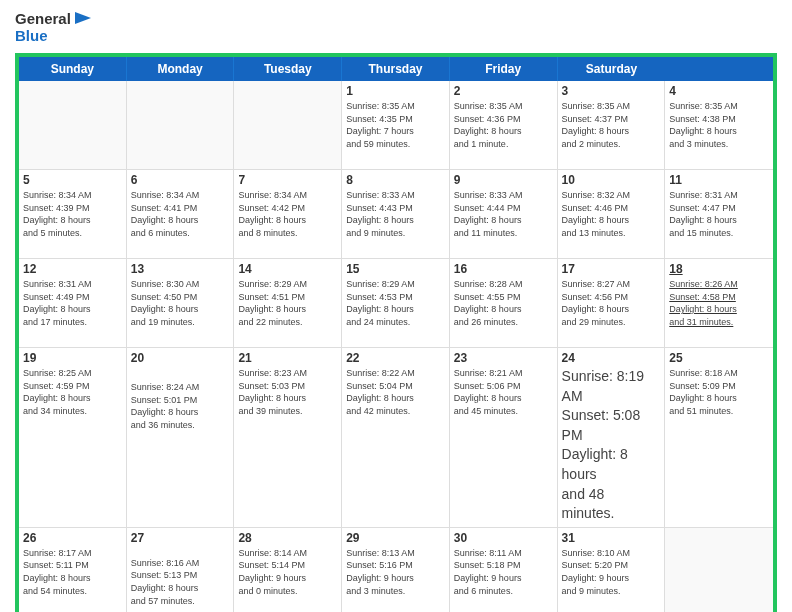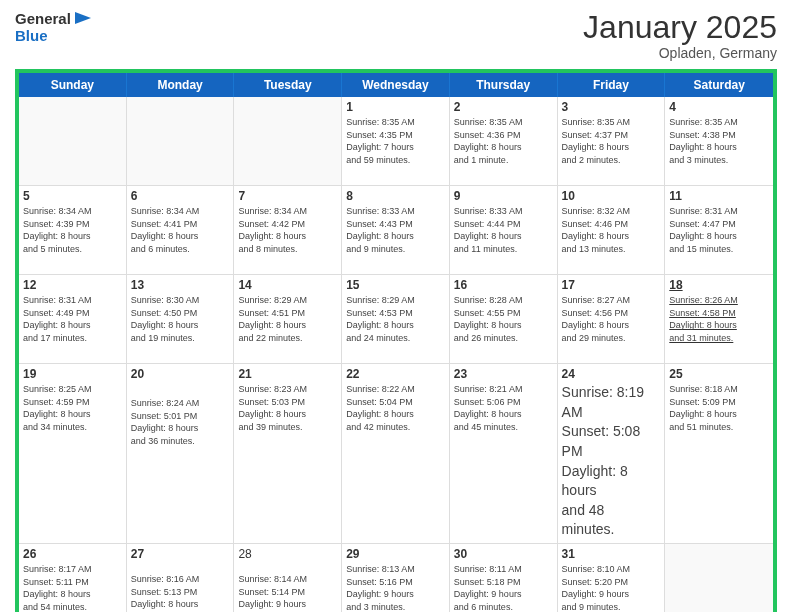--- a/index.html
+++ b/index.html
@@ -42,32 +42,27 @@
       <div style="display:flex;align-items:center;">
         <span style="font-size:15px;font-weight:bold;color:#333;">General</span>
         <svg width="18" height="14" viewBox="0 0 18 14" style="margin:0 2px;">
           <polygon points="2,12 18,6 2,0" fill="#1a6fc4"></polygon>
         </svg>
       </div>
       <div>
         <span style="font-size:15px;font-weight:bold;color:#1a6fc4;">Blue</span>
       </div>
     </div>
-    <div class="title-section">
-      <div class="month-title">January 2025</div>
-      <div class="location">Opladen, Germany</div>
-    </div>
   </div>
 
   <div class="calendar" style="display:flex;flex-direction:column;">
     <div class="cal-header">
       <div class="cal-header-cell">Sunday</div>
       <div class="cal-header-cell">Monday</div>
       <div class="cal-header-cell">Tuesday</div>
-      <div class="cal-header-cell">Wednesday</div>
       <div class="cal-header-cell">Thursday</div>
       <div class="cal-header-cell">Friday</div>
       <div class="cal-header-cell">Saturday</div>
     </div>
     <div class="cal-body" id="cal-body" style="flex: 1 1 0%; display: flex; flex-direction: column;">
     <div class="cal-week" style="display: grid; grid-template-columns: repeat(7, 1fr); border-top: none; flex: 1 1 0%;">
           <div class="cal-cell empty" style="border-right: 1px solid rgb(221, 221, 221); padding: 3px 4px; font-size: 9.5px; color: rgb(51, 51, 51); background: rgb(249, 249, 249);"></div>
           <div class="cal-cell empty" style="border-right: 1px solid rgb(221, 221, 221); padding: 3px 4px; font-size: 9.5px; color: rgb(51, 51, 51); background: rgb(249, 249, 249);"></div>
           <div class="cal-cell empty" style="border-right: 1px solid rgb(221, 221, 221); padding: 3px 4px; font-size: 9.5px; color: rgb(51, 51, 51); background: rgb(249, 249, 249);"></div>
           <div class="cal-cell" style="border-right: 1px solid rgb(221, 221, 221); padding: 3px 4px; font-size: 9.5px; color: rgb(51, 51, 51);">
@@ -261,21 +256,21 @@
 and 54 minutes.</div>
           </div>
           <div class="cal-cell" style="border-right: 1px solid rgb(221, 221, 221); padding: 3px 4px; font-size: 9.5px; color: rgb(51, 51, 51);">
             <div class="day-number" style="font-size: 12px; font-weight: bold; color: rgb(51, 51, 51); margin-bottom: 12px;">27</div>
             <div class="day-detail" style="font-size: 9px; color: rgb(68, 68, 68); line-height: 1.4; white-space: pre-line;">Sunrise: 8:16 AM
 Sunset: 5:13 PM
 Daylight: 8 hours
 and 57 minutes.</div>
           </div>
           <div class="cal-cell" style="border-right: 1px solid rgb(221, 221, 221); padding: 3px 4px; font-size: 9.5px; color: rgb(51, 51, 51);">
-            <div class="day-number" style="font-size: 12px; font-weight: normal; color: rgb(51, 51, 51); margin-bottom: 12px;">28</div>
+            <div class="day-number" style="font-size: 12px; font-weight: bold; color: rgb(51, 51, 51); margin-bottom: 2px;">28</div>
             <div class="day-detail" style="font-size: 9px; color: rgb(68, 68, 68); line-height: 1.4; white-space: pre-line;">Sunrise: 8:14 AM
 Sunset: 5:14 PM
 Daylight: 9 hours
 and 0 minutes.</div>
           </div>
           <div class="cal-cell" style="border-right: 1px solid rgb(221, 221, 221); padding: 3px 4px; font-size: 9.5px; color: rgb(51, 51, 51);">
             <div class="day-number" style="font-size: 12px; font-weight: bold; color: rgb(51, 51, 51); margin-bottom: 2px;">29</div>
             <div class="day-detail" style="font-size: 9px; color: rgb(68, 68, 68); line-height: 1.4; white-space: pre-line;">Sunrise: 8:13 AM
 Sunset: 5:16 PM
 Daylight: 9 hours

